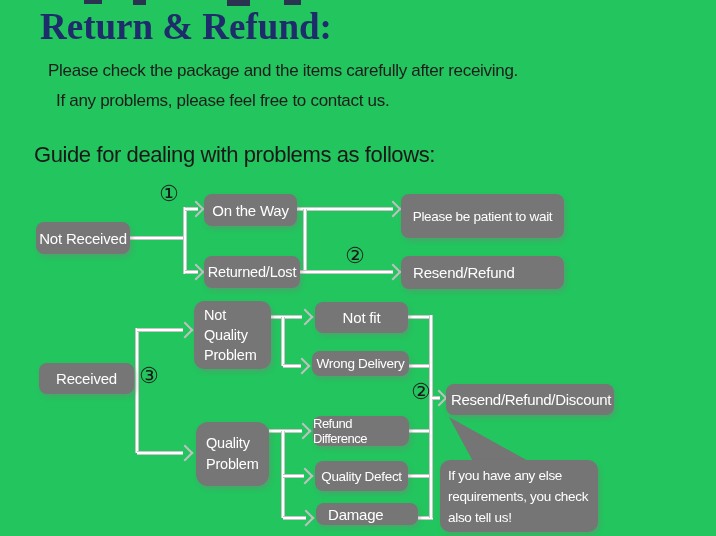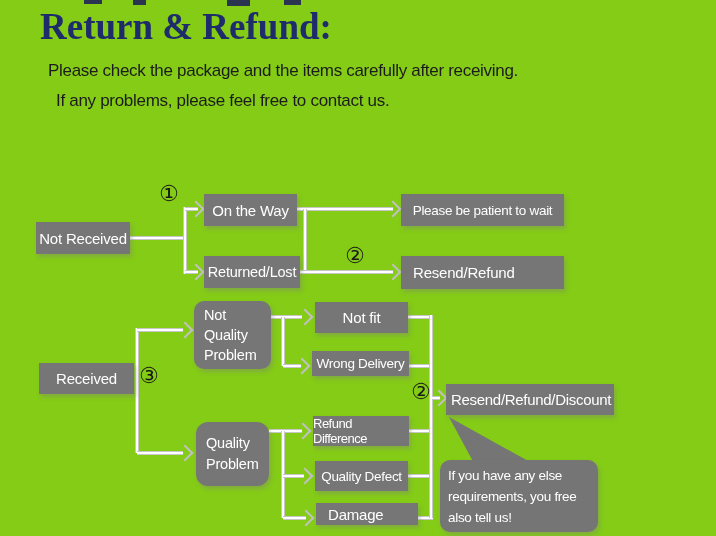--- a/index.html
+++ b/index.html
@@ -1,35 +1,35 @@
 <!DOCTYPE html>
 <html><head>
 <meta charset="utf-8">
 <style>
   html,body { margin:0; padding:0; background:#ffffff; }
   .canvas {
-    position:relative; width:716px; height:536px; background:#84cc16;
+    position:relative; width:716px; height:536px; background:#22c55e;
     overflow:hidden; font-family:"Liberation Sans", sans-serif;
   }
   .crop-mark { position:absolute; top:0; background:#2a3350; }
   .title {
     position:absolute; left:40px; top:5px;
     font-family:"Liberation Serif", serif; font-weight:bold;
     font-size:37px; line-height:43px; color:#1e2c6b;
   }
   .intro {
     position:absolute; font-size:17px; color:#1c1c1c; letter-spacing:-0.3px;
   }
   .guide {
     position:absolute; left:34px; top:142px; font-size:22px;
     color:#181818; letter-spacing:-0.4px;
   }
   .node {
     position:absolute; background:#767676; color:#ffffff;
-    border-radius:0; box-sizing:border-box;
+    border-radius:8px; box-sizing:border-box;
     display:flex; align-items:center; justify-content:center;
     font-size:15px; letter-spacing:-0.2px;
     box-shadow:2px 3px 4px rgba(125,125,125,0.40);
   }
   .node.left { justify-content:flex-start; }
   .node.multiline { flex-direction:column; align-items:flex-start; justify-content:center; }
   .hl { position:absolute; height:2px; background:#ffffff;
         border-top:1.5px solid #c6c6c6; border-bottom:1.5px solid #c6c6c6; }
   .vl { position:absolute; width:2px; background:#ffffff;
         border-left:1.5px solid #c6c6c6; border-right:1.5px solid #c6c6c6; }
@@ -58,20 +58,21 @@
 <div class="canvas">
 
   <div class="crop-mark" style="left:84px;width:18px;height:4px;"></div>
   <div class="crop-mark" style="left:133px;width:13px;height:5px;"></div>
   <div class="crop-mark" style="left:227px;width:23px;height:6px;"></div>
   <div class="crop-mark" style="left:284px;width:17px;height:5px;"></div>
 
   <div class="title">Return &amp; Refund:</div>
   <div class="intro" style="left:48px;top:61px;">Please check the package and the items carefully after receiving.</div>
   <div class="intro" style="left:56px;top:91px;">If any problems, please feel free to contact us.</div>
+  <div class="guide">Guide for dealing with problems as follows:</div>
 
   <div class="hl" style="left:130px;top:236px;width:57px;"></div>
   <div class="vl" style="left:183px;top:207px;height:67px;"></div>
   <div class="hl" style="left:185px;top:207px;width:13px;"></div>
   <div class="hl" style="left:185px;top:270px;width:13px;"></div>
   <div class="ar" style="left:190px;top:203px;"></div>
   <div class="ar" style="left:190px;top:266px;"></div>
 
   <div class="hl" style="left:297px;top:207px;width:96px;"></div>
   <div class="vl" style="left:303px;top:209px;height:62px;"></div>
@@ -110,21 +111,21 @@
 
   <div class="marker" style="left:159px;top:181px;">①</div>
   <div class="marker" style="left:345px;top:243px;">②</div>
   <div class="marker" style="left:139px;top:363px;">③</div>
   <div class="marker" style="left:411px;top:379px;">②</div>
 
   <div class="node" style="left:36px;top:222px;width:94px;height:32px;">Not Received</div>
 
   <div class="node" style="left:204px;top:194px;width:93px;height:32px;">On the Way</div>
 
-  <div class="node" style="left:401px;top:194px;width:163px;height:32px;font-size:13.5px;letter-spacing:-0.3px;">Please be patient to wait</div>
+  <div class="node" style="left:401px;top:194px;width:163px;height:44px;font-size:13.5px;letter-spacing:-0.3px;">Please be patient to wait</div>
 
   <div class="node" style="left:204px;top:256px;width:96px;height:32px;font-size:14.5px;">Returned/Lost</div>
 
   <div class="node left" style="left:401px;top:256px;width:163px;height:33px;padding-left:12px;">Resend/Refund</div>
 
   <div class="node multiline" style="left:194px;top:301px;width:77px;height:68px;border-radius:10px;padding-left:10px;font-size:14.5px;line-height:20px;">
     <div>Not</div>
     <div>Quality</div>
     <div>Problem</div>
   </div>
@@ -144,17 +145,17 @@
 
   <div class="node" style="left:313px;top:416px;width:96px;height:30px;font-size:13px;letter-spacing:-0.5px;">Refund Difference</div>
 
   <div class="node" style="left:315px;top:461px;width:93px;height:30px;font-size:13.5px;letter-spacing:-0.3px;">Quality Defect</div>
 
   <div class="node left" style="left:316px;top:503px;width:102px;height:22px;padding-left:12px;">Damage</div>
 
   <div class="bubble-tail"></div>
   <div class="bubble">
     <div>If you have any else</div>
-    <div>requirements, you free</div>
+    <div>requirements, you check</div>
     <div>also tell us!</div>
   </div>
 
 </div>
 
 </body></html>

